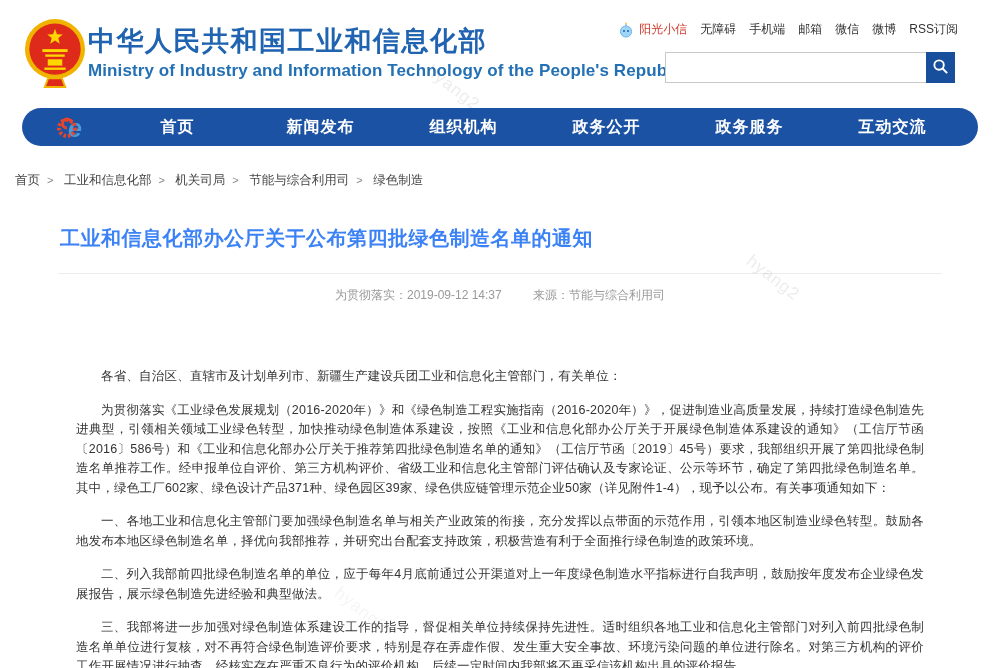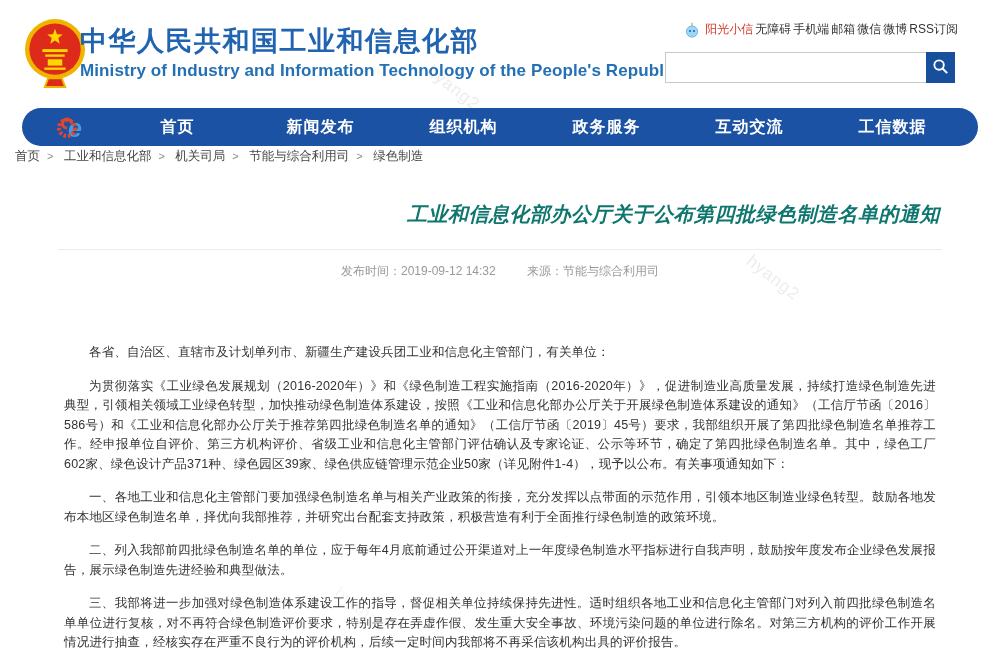--- a/index.html
+++ b/index.html
@@ -11,48 +11,48 @@
   *{box-sizing:border-box;}
   html,body{margin:0;padding:0;}
   body{
     width:1000px;height:668px;overflow:hidden;position:relative;
     background:#fff;color:#333;
     font-family:"Liberation Sans","DejaVu Sans",sans-serif;
   }
   
   .header{position:relative;height:100px;background:#fff;}
   .emblem{position:absolute;left:24px;top:17px;width:62px;height:72px;}
-  .brand{position:absolute;left:80px;top:25px;}
+  .brand{position:absolute;left:88px;top:25px;}
   .brand .cn{font-size:27px;font-weight:bold;color:var(--brand-blue);letter-spacing:1.5px;line-height:32px;}
   .brand .en{font-size:17px;font-weight:bold;color:#2470b4;margin-top:4px;letter-spacing:.1px;}
   .quick{position:absolute;right:42px;top:21px;display:flex;align-items:center;font-size:12px;color:#333;}
   .quick .bot-icon{width:16px;height:16px;margin-right:5px;display:inline-block;}
   .q-list{display:flex;align-items:center;}
-  .q-item{margin-left:2px;cursor:pointer;white-space:nowrap;}
+  .q-item{margin-left:13px;cursor:pointer;white-space:nowrap;}
   .q-item:nth-of-type(1){margin-left:0;color:var(--accent-red);}
   .search{position:absolute;right:45px;top:52px;width:290px;height:31px;display:flex;}
   .search input{flex:1;border:1px solid #c9c9c9;border-right:none;padding:0 8px;font-size:12px;outline:none;background:#fff;}
   .search button{width:29px;height:31px;background:var(--search-blue);border:none;cursor:pointer;display:flex;align-items:center;justify-content:center;padding:0;}
   
   .navbar{margin:8px 22px 0;height:38px;background:var(--nav-blue);border-radius:19px;display:flex;align-items:center;}
   .nav-logo{margin-left:34px;width:32px;height:28px;flex:0 0 auto;cursor:pointer;}
   .nav-list{flex:1;display:flex;margin:0;padding:0 14px 0 18px;list-style:none;}
   .nav-item{flex:1;text-align:center;color:#fff;font-size:16px;font-weight:600;letter-spacing:1px;cursor:pointer;line-height:38px;}
   
-  .breadcrumb{margin:2px 0 0 15px;font-size:12.5px;color:#454545;}
+  .breadcrumb{margin:26px 0 0 15px;font-size:12.5px;color:#454545;}
   .crumb{cursor:pointer;}
   .crumb:not(:last-of-type)::after{content:attr(data-sep);color:#8a8a8a;margin:0 7px;font-size:11px;}
   
-  .article-title{margin:36px 60px 0;text-align:right;font-size:20px;font-weight:bold;color:#0f766e;letter-spacing:.5px;font-style:italic;}
+  .article-title{margin:36px 60px 0;text-align:left;font-size:20px;font-weight:bold;color:#3b82f6;letter-spacing:.5px;}
   .title-divider{border:none;border-top:1px solid #ececec;margin:21px 58px 0;}
   .article-meta{margin-top:13px;text-align:center;font-size:12px;color:#999;}
   .article-meta .m-group{margin:0 14px;}
   .article-body{margin:63px 60px 0;}
   .article-body p{
-    margin:0 4px 14px;font-size:12.5px;line-height:19.5px;color:#333;
+    margin:0 16px 14px;font-size:12.5px;line-height:19.5px;color:#333;
     text-indent:2em;text-align:justify;letter-spacing:.2px;
   }
   
   .wm{position:absolute;color:rgba(110,110,110,.13);font-size:17px;transform:rotate(38deg);pointer-events:none;letter-spacing:1px;}
   .wm1{left:422px;top:78px;}
   .wm2{left:742px;top:268px;}
   .wm3{left:330px;top:600px;color:rgba(110,110,110,.07);}
 </style>
 </head>
 <body>
@@ -125,47 +125,47 @@
     </svg>
   </span>
   <ul class="nav-list">
 
       <li class="nav-item">首页</li>
 
       <li class="nav-item">新闻发布</li>
 
       <li class="nav-item">组织机构</li>
 
+      <li class="nav-item">政务公开</li>
 
       <li class="nav-item">政务服务</li>
 
       <li class="nav-item">互动交流</li>
 
-      <li class="nav-item">工信数据</li>
     </ul>
 </div>
 
 <div class="breadcrumb">
   
 
     <span class="crumb" data-sep="&gt;">首页</span>
   
     <span class="crumb" data-sep="&gt;">工业和信息化部</span>
   
     <span class="crumb" data-sep="&gt;">机关司局</span>
   
     <span class="crumb" data-sep="&gt;">节能与综合利用司</span>
   
     <span class="crumb" data-sep="&gt;">绿色制造</span>
   </div>
 
 <h1 class="article-title">工业和信息化部办公厅关于公布第四批绿色制造名单的通知</h1>
 <hr class="title-divider">
 <div class="article-meta">
-  <span class="m-group"><span>发布时间：</span><span>2019-09-12 14:32</span></span>
+  <span class="m-group"><span>为贯彻落实：</span><span>2019-09-12 14:37</span></span>
   <span class="m-group"><span>来源：</span><span>节能与综合利用司</span></span>
 </div>
 
 <div class="article-body">
 
     <p>各省、自治区、直辖市及计划单列市、新疆生产建设兵团工业和信息化主管部门，有关单位：</p>
 
     <p>为贯彻落实《工业绿色发展规划（2016-2020年）》和《绿色制造工程实施指南（2016-2020年）》，促进制造业高质量发展，持续打造绿色制造先进典型，引领相关领域工业绿色转型，加快推动绿色制造体系建设，按照《工业和信息化部办公厅关于开展绿色制造体系建设的通知》（工信厅节函〔2016〕586号）和《工业和信息化部办公厅关于推荐第四批绿色制造名单的通知》（工信厅节函〔2019〕45号）要求，我部组织开展了第四批绿色制造名单推荐工作。经申报单位自评价、第三方机构评价、省级工业和信息化主管部门评估确认及专家论证、公示等环节，确定了第四批绿色制造名单。其中，绿色工厂602家、绿色设计产品371种、绿色园区39家、绿色供应链管理示范企业50家（详见附件1-4），现予以公布。有关事项通知如下：</p>
 
     <p>一、各地工业和信息化主管部门要加强绿色制造名单与相关产业政策的衔接，充分发挥以点带面的示范作用，引领本地区制造业绿色转型。鼓励各地发布本地区绿色制造名单，择优向我部推荐，并研究出台配套支持政策，积极营造有利于全面推行绿色制造的政策环境。</p>

